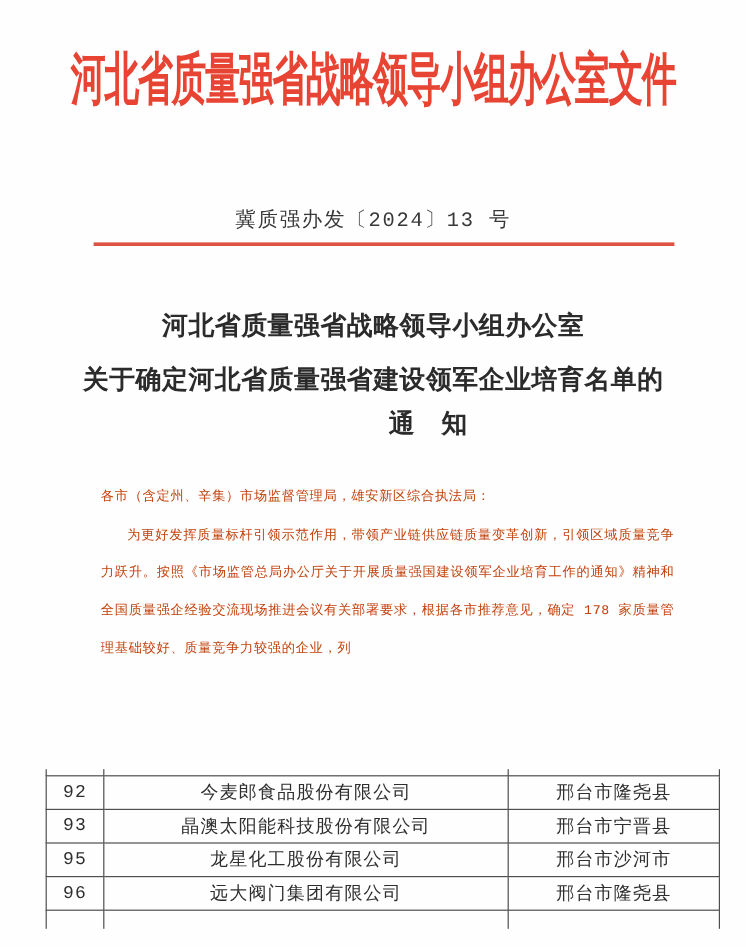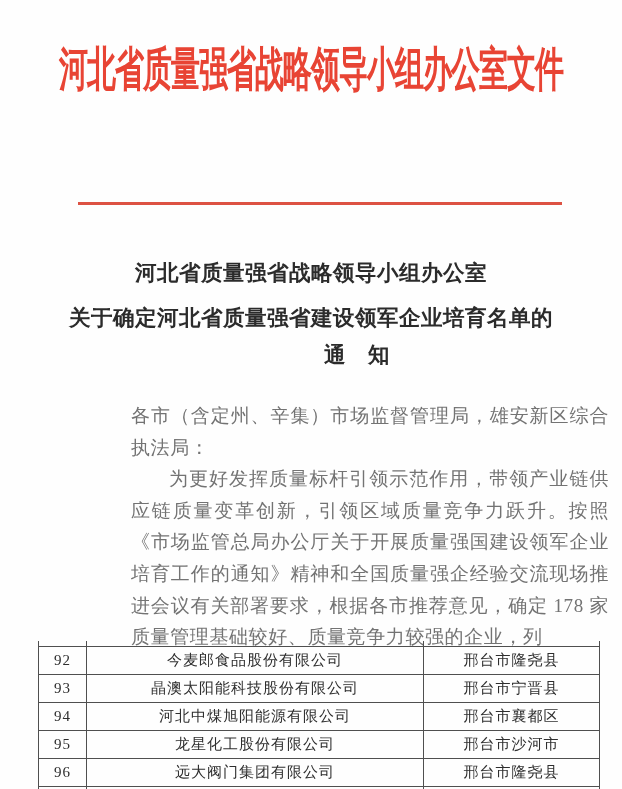--- a/index.html
+++ b/index.html
@@ -1,21 +1,21 @@
 <!DOCTYPE html>
 <html style="--accent-red: #e84434; --divider-red: #dd5243;"><head>
 <meta charset="utf-8">
 <style>
   html,body{margin:0;padding:0;background:#ffffff;}
   .page{
     position:relative;
     width:622px;height:789px;
     background:#fefefe;
     overflow:hidden;
-    font-family:Liberation Serif, serif;
+    font-family:Liberation Mono, monospace;
     color:#2e2e2e;
   }
   
   .letterhead{
     position:absolute;top:46px;left:0;width:622px;
     text-align:center;
     font-size:29px;font-weight:bold;
     letter-spacing:-1px;line-height:1;
     color:var(--accent-red,#e84434);
     transform:scaleY(1.62);
@@ -42,25 +42,24 @@
     font-weight:bold;font-size:21.5px;
     letter-spacing:0.5px;line-height:28px;
     color:#2b2b2b;white-space:nowrap;
   }
   .title-line.l1{top:259px;text-align:center;}
   .title-line.l2{top:304px;}
   .title-line.l3{top:341px;margin-left:46px;}
   
   .body-text{
     position:absolute;top:400px;left:84px;width:478px;
-    font-size:19px;line-height:31.6px;
+    font-size:11px;line-height:31.6px;
     letter-spacing:0.6px;
     text-align:justify;
-    color:#737373;
-    margin-left:47px;
+    color:#c2410c;
   }
   .body-text p{margin:0;}
   .body-text p.indent{text-indent:2em;}
   
   .table-area{
     position:absolute;top:641px;left:38px;width:553px;
   }
   table.companies{
     width:553px;border-collapse:collapse;table-layout:fixed;
     font-size:15px;color:#2e2e2e;
@@ -78,20 +77,21 @@
   tr.stub-row td{border-top:none;height:3px;}
   tr.partial-row td{border-bottom:none;height:13px;}
 </style>
 </head>
 <body>
 
 <div class="page">
 
   <div class="letterhead">河北省质量强省战略领导小组办公室文件</div>
 
+  <div class="doc-number">冀质强办发〔2024〕13 号</div>
 
   <div class="red-line"></div>
 
   <div class="title-line l1">河北省质量强省战略领导小组办公室</div>
   <div class="title-line l2">关于确定河北省质量强省建设领军企业培育名单的</div>
   <div class="title-line l3">通　知</div>
 
   <div class="body-text">
     <p>各市（含定州、辛集）市场监督管理局，雄安新区综合执法局：</p>
     <p class="indent">为更好发挥质量标杆引领示范作用，带领产业链供应链质量变革创新，引领区域质量竞争力跃升。按照《市场监管总局办公厅关于开展质量强国建设领军企业培育工作的通知》精神和全国质量强企经验交流现场推进会议有关部署要求，根据各市推荐意见，确定 178 家质量管理基础较好、质量竞争力较强的企业，列</p>
@@ -109,25 +109,20 @@
         <td class="col-no">92</td>
         <td class="col-company">今麦郎食品股份有限公司</td>
         <td class="col-region">邢台市隆尧县</td>
       </tr>
       <tr>
         <td class="col-no">93</td>
         <td class="col-company">晶澳太阳能科技股份有限公司</td>
         <td class="col-region">邢台市宁晋县</td>
       </tr>
       <tr>
-        <td class="col-no">94</td>
-        <td class="col-company">河北中煤旭阳能源有限公司</td>
-        <td class="col-region">邢台市襄都区</td>
-      </tr>
-      <tr>
         <td class="col-no">95</td>
         <td class="col-company">龙星化工股份有限公司</td>
         <td class="col-region">邢台市沙河市</td>
       </tr>
       <tr>
         <td class="col-no">96</td>
         <td class="col-company">远大阀门集团有限公司</td>
         <td class="col-region">邢台市隆尧县</td>
       </tr>
       <tr class="partial-row">

